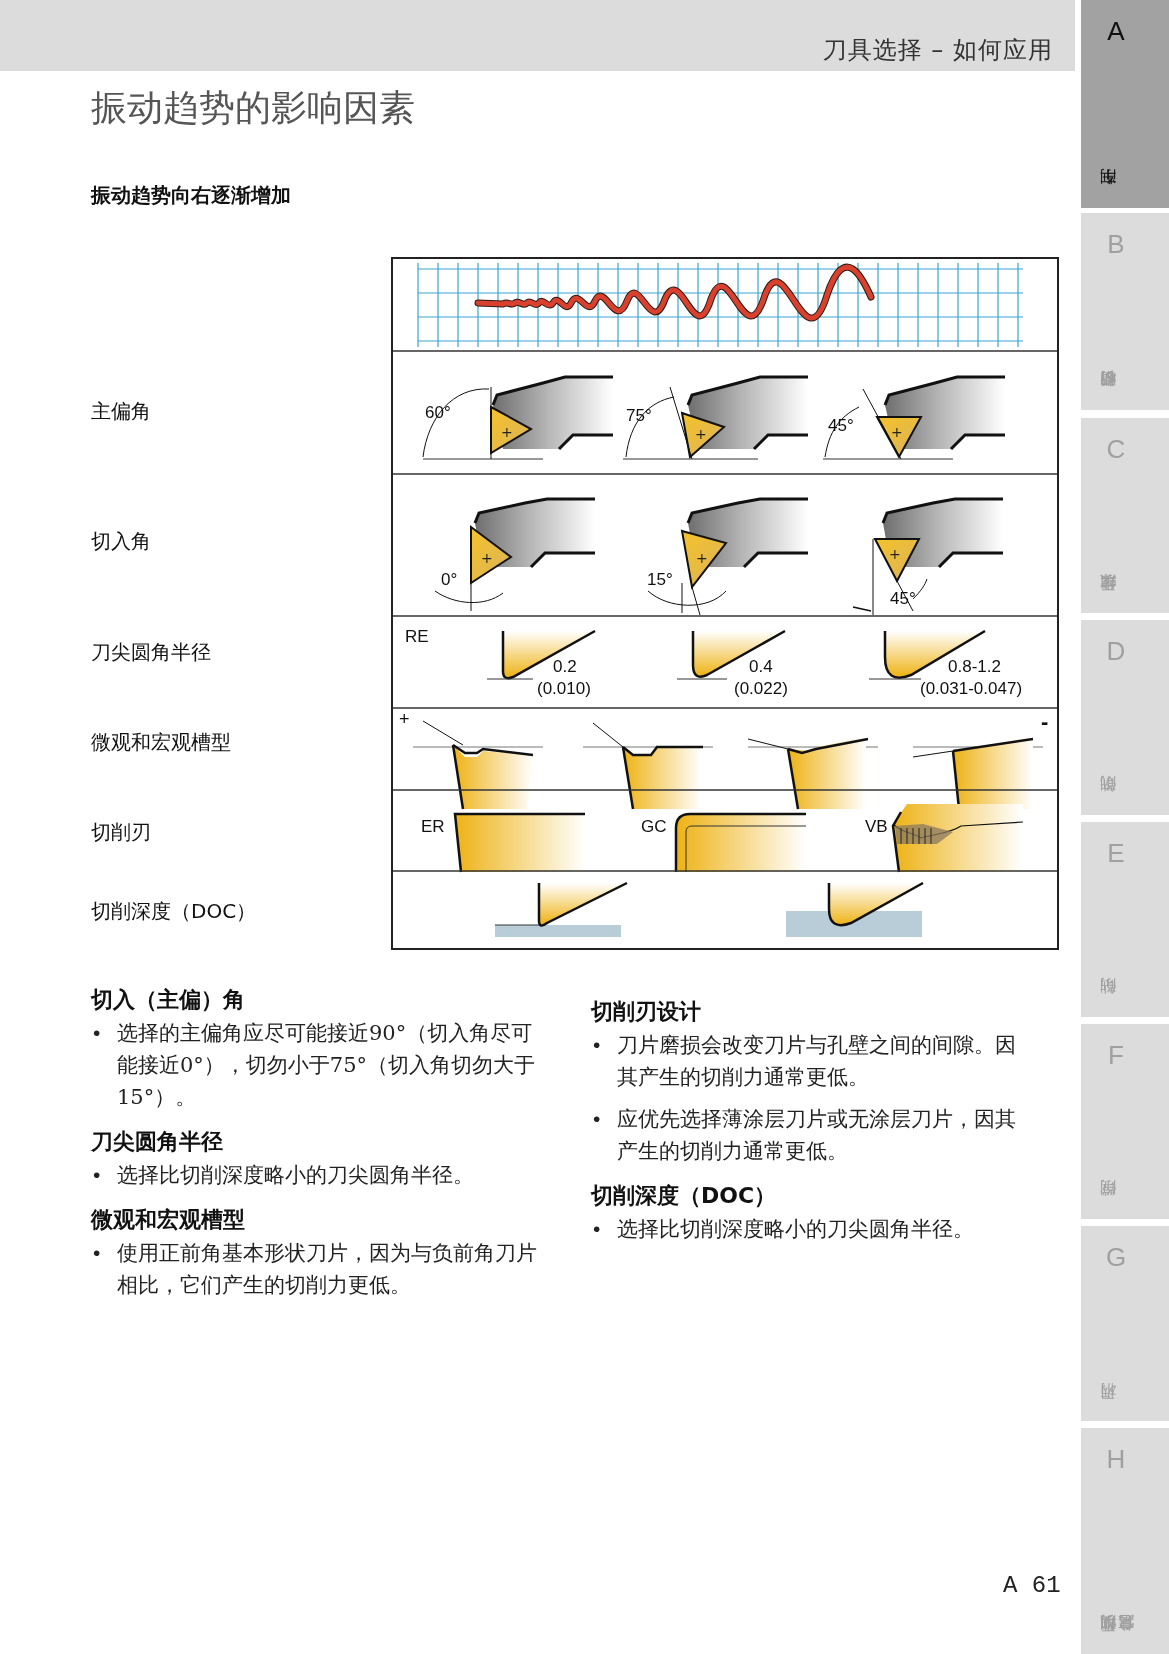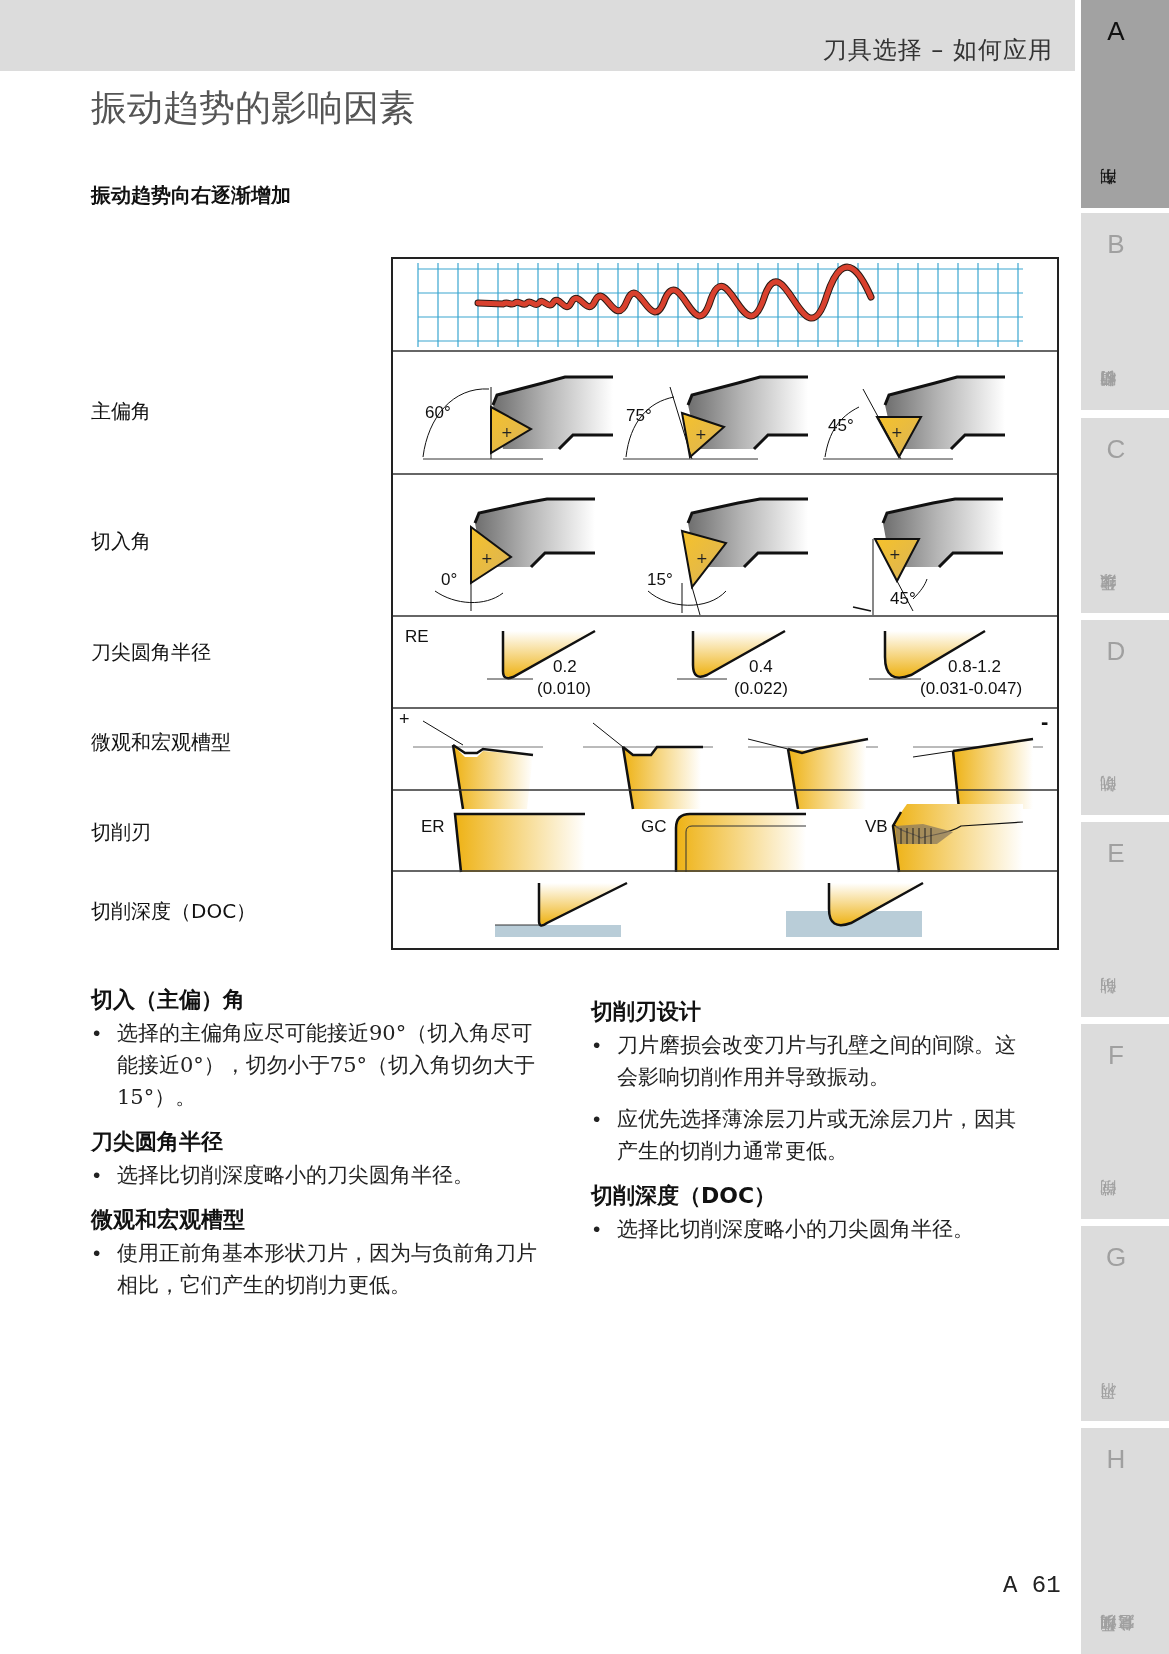--- a/index.html
+++ b/index.html
@@ -352,21 +352,21 @@
   </div>
   <div class="sec">
     <div class="sec-h">微观和宏观槽型</div>
     <div class="bullet">使用正前角基本形状刀片，因为与负前角刀片相比，它们产生的切削力更低。</div>
   </div>
 </div>
 
 <div class="col right">
   <div class="sec">
     <div class="sec-h">切削刃设计</div>
-    <div class="bullet" style="margin-bottom:10px;">刀片磨损会改变刀片与孔壁之间的间隙。这会影响切削作用并导致振动。</div>
+    <div class="bullet" style="margin-bottom:10px;">刀片磨损会改变刀片与孔壁之间的间隙。因其产生的切削力通常更低。</div>
     <div class="bullet">应优先选择薄涂层刀片或无涂层刀片，因其产生的切削力通常更低。</div>
   </div>
   <div class="sec">
     <div class="sec-h">切削深度（DOC）</div>
     <div class="bullet">选择比切削深度略小的刀尖圆角半径。</div>
   </div>
 </div>
 
 <div class="page-number">A 61</div>
 

